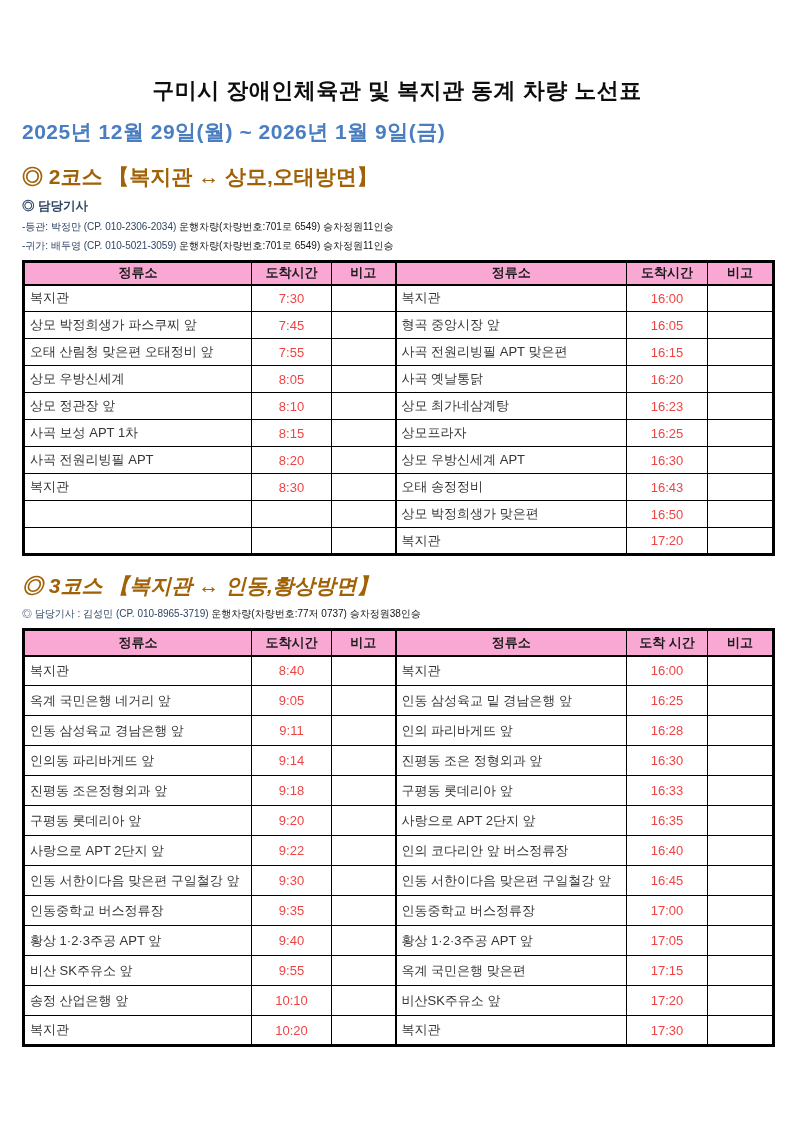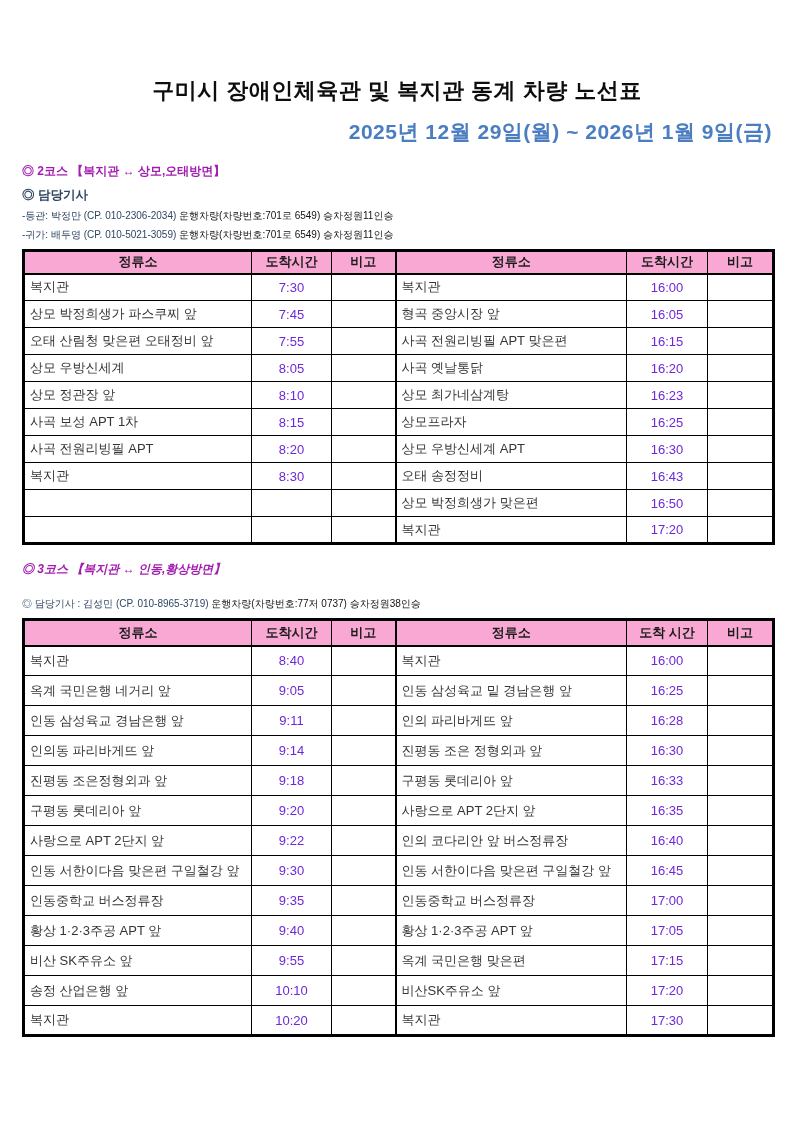--- a/index.html
+++ b/index.html
@@ -18,32 +18,32 @@
 
   .title {
     text-align: center;
     font-size: 22px;
     font-weight: 700;
     color: #0d0d0d;
     letter-spacing: 0.5px;
   }
   .subtitle {
     margin-top: 12px;
-    text-align: right;
+    text-align: left;
     font-size: 21px;
     font-weight: 700;
     color: #4a7ec0;
     letter-spacing: 0.5px;
   }
 
   .course-heading {
     margin-top: 17px;
-    font-size: 12px;
-    font-weight: 700;
-    color: #a21caf;
+    font-size: 21px;
+    font-weight: 700;
+    color: #a16207;
   }
   .driver-label {
     margin-top: 7px;
     font-size: 12.5px;
     font-weight: 700;
     color: #2f4564;
   }
   .driver-line {
     margin-top: 4px;
     font-size: 10px;
@@ -68,31 +68,31 @@
   }
   table.route-table th {
     background: #f9a8d4;
     font-weight: 700;
     color: #1c1c1c;
     border-bottom: 2.5px solid #000;
     text-align: center;
   }
   .divider { border-left: 2.5px solid #000 !important; }
   td.c-stop { text-align: left; padding-left: 5px; color: #353535; }
-  td.c-time { text-align: center; color: #6d28d9; }
+  td.c-time { text-align: center; color: #ef4444; }
   td.c-note { color: #353535; }
 
   .t1 thead tr { height: 23px; }
   .t1 tbody tr { height: 27px; }
   .t2 thead tr { height: 26px; }
   .t2 tbody tr { height: 30px; }
 
   .section-2 .course-heading { margin-top: 17px; }
   .section-3 .course-heading { margin-top: 16px; font-style: italic; }
-  .section-3 .driver-line { margin-top: 18px; }
+  .section-3 .driver-line { margin-top: 6px; }
 </style>
 </head>
 <body>
 
 <div class="page">
   <div class="content">
 
     <div class="title">구미시 장애인체육관 및 복지관 동계 차량 노선표</div>
     <div class="subtitle">2025년 12월 29일(월) ~ 2026년 1월 9일(금)</div>
 

